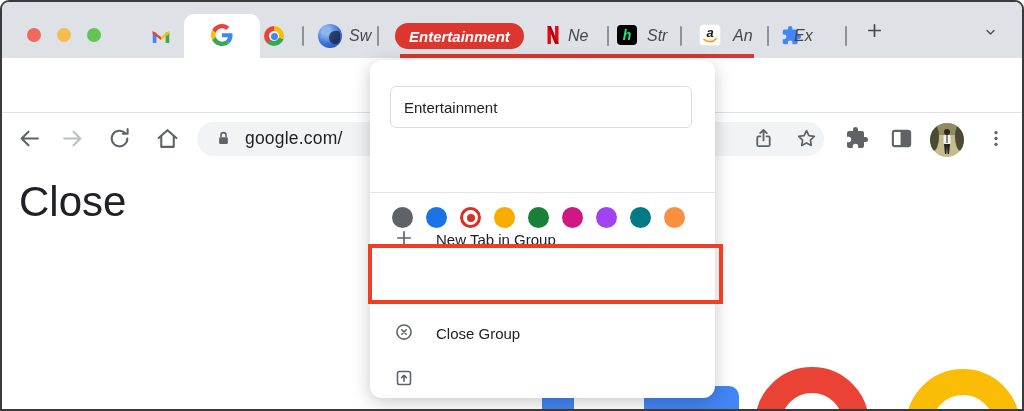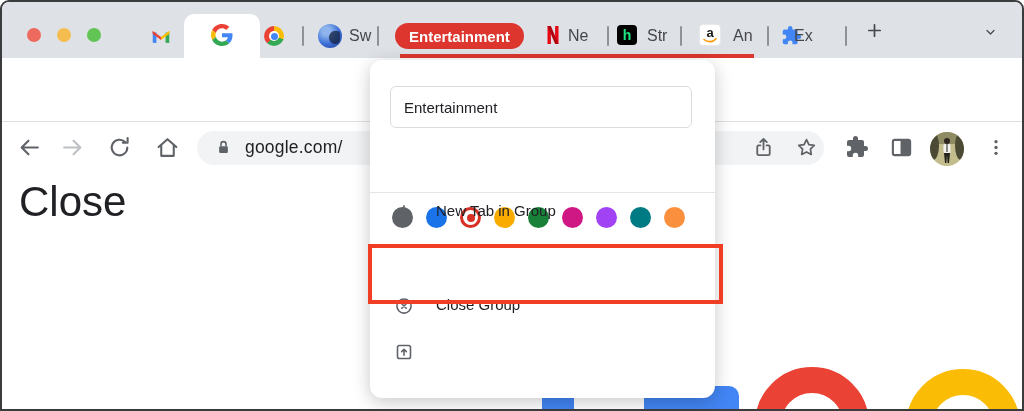--- a/index.html
+++ b/index.html
@@ -2,21 +2,21 @@
 <html><head>
 <meta charset="utf-8">
 <style>
   * { margin:0; padding:0; box-sizing:border-box; }
   html,body { width:1024px; height:411px; font-family:"Liberation Sans", sans-serif; }
   #window {
     position:relative; width:1024px; height:411px; overflow:hidden;
     background:#fff; border:2px solid #3a3b3d; border-radius:9px 9px 0 0;
   }
   
-  #tabstrip { position:absolute; left:0; top:0; width:100%; height:56px; background:#dee1e6; z-index:3; }
+  #tabstrip { position:absolute; left:0; top:0; width:100%; height:56px; background:#dee1e6; z-index:3;font-style:italic; }
   .tl { position:absolute; top:26px; width:14px; height:14px; border-radius:50%; }
   .favicon { position:absolute; display:flex; align-items:center; justify-content:center; }
   .tab-label { position:absolute; top:25px; font-size:16px; color:#45474a; }
   #active-tab { position:absolute; left:182px; top:12px; width:76px; height:44px; background:#fff; border-radius:10px 10px 0 0; }
   .tab-sep { position:absolute; top:24px; width:2px; height:20px; background:#8e9196; border-radius:1px; }
   #group-chip { position:absolute; left:393px; top:21px; height:26px; padding:0 14px; border-radius:13px;
     display:flex; align-items:center; color:#fff; font-size:15px; font-weight:bold; }
   #group-underline { position:absolute; left:398px; bottom:0; width:354px; height:4px; }
   #new-tab-btn { position:absolute; left:864px; top:20px; }
   #tab-chevron { position:absolute; left:981px; top:22px; }
@@ -28,41 +28,41 @@
     background:conic-gradient(from 225deg, #ea4335 0 135deg, #fbbc05 135deg 245deg, #34a853 245deg 360deg);
     display:flex; align-items:center; justify-content:center; }
   .chrome-ball .ring { width:10px; height:10px; border-radius:50%; background:#fff; display:flex; align-items:center; justify-content:center; }
   .chrome-ball .core { width:7px; height:7px; border-radius:50%; background:#4285f4; }
   .globe-ball { width:24px; height:24px; border-radius:50%;
     background:radial-gradient(circle at 35% 30%, #8db4ec 0 18%, #3d6fd8 55%, #1d3f8e 100%);
     position:relative; overflow:hidden; }
   .globe-ball::after { content:""; position:absolute; right:2px; top:7px; width:11px; height:13px;
     background:#16233f; border-radius:50% 20% 40% 50%; opacity:.75; }
   
-  #navbar { position:absolute; left:0; top:60px; width:100%; height:60px; background:#fff; border-bottom:1px solid #dee0e3; z-index:2; }
+  #navbar { position:absolute; left:0; top:51px; width:100%; height:60px; background:#fff; border-bottom:1px solid #dee0e3; z-index:2; }
   .nav-ic { position:absolute; top:73px; }
   #addressbar { position:absolute; left:195px; top:69px; width:627px; height:34px; background:#f1f3f4; border-radius:17px; }
   #url-text { position:absolute; left:243px; top:75px; font-size:17.5px; color:#1f2023; letter-spacing:.2px; }
   #avatar { position:absolute; left:928px; top:70px; width:34px; height:34px; border-radius:50%; overflow:hidden; }
   
   #content { position:absolute; left:0; top:117px; width:100%; height:294px; background:#fff; overflow:hidden; z-index:1; }
   #page-heading { position:absolute; left:17px; top:59px; font-size:42px; color:#202124; }
   .logo-bar { position:absolute; z-index:1; }
   .logo-ring { position:absolute; width:114px; height:114px; border-radius:50%; border:26px solid; background:transparent; z-index:1; }
   
   #popup { position:absolute; left:368px; top:58px; width:345px; height:338px; background:#fff; border-radius:12px;
     box-shadow:0 4px 18px rgba(0,0,0,.22); z-index:5; }
   #group-name-input { position:absolute; left:20px; top:26px; width:302px; height:42px; border:1px solid #dadce0;
     border-radius:6px; padding:0 13px; font-size:15px; color:#202124; background:#fff; outline:none; font-family:"Liberation Sans",sans-serif; }
   #swatch-row { position:absolute; left:22px; top:147px; display:flex; gap:13px; }
   .swatch { width:21px; height:21px; border-radius:50%; }
   .swatch.selected { background:#fff; border:3.5px solid; display:flex; align-items:center; justify-content:center; }
   .swatch-core { width:8px; height:8px; border-radius:50%; }
   #popup-divider { position:absolute; left:0; top:132px; width:100%; height:1px; background:#e4e5e7; }
-  .menu-row { position:absolute; left:0; width:100%; height:46px; display:flex; align-items:flex-start; padding-left:24px; gap:22px; }
+  .menu-row { position:absolute; left:0; width:100%; height:46px; display:flex; align-items:flex-end; padding-left:24px; gap:22px; }
   .menu-row .label { font-size:15px; color:#202124; }
   .mi { width:20px; height:20px; flex:0 0 20px; }
   
   #annotation-box { position:absolute; left:366px; top:242px; width:355px; height:60px; border:4px solid; z-index:6; }
 </style>
 </head>
 <body>
 
 <div id="window">
 

